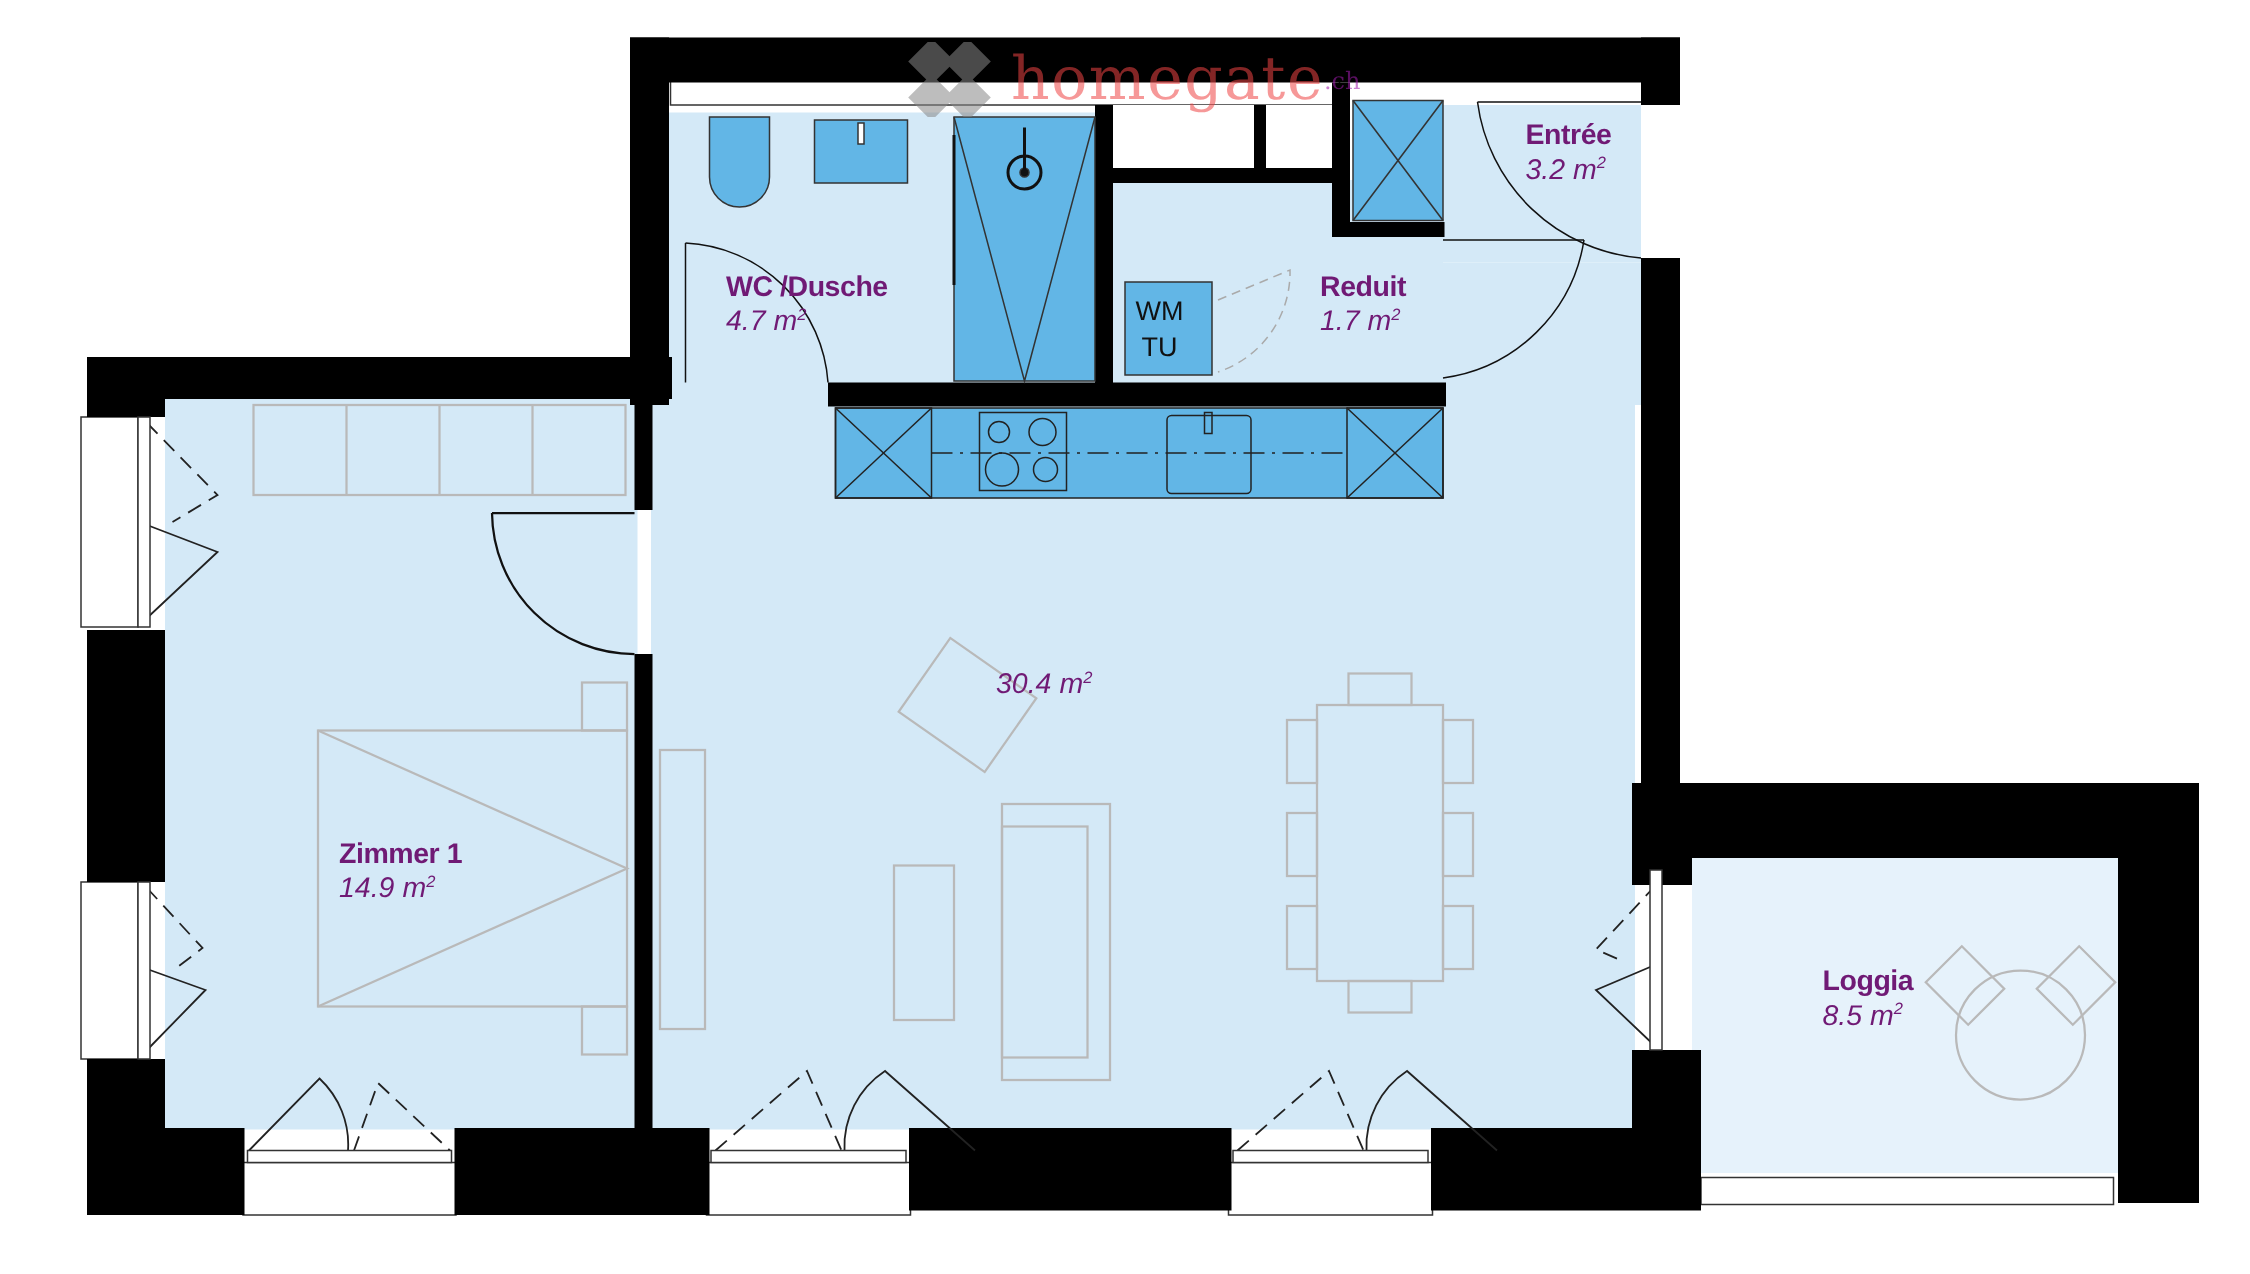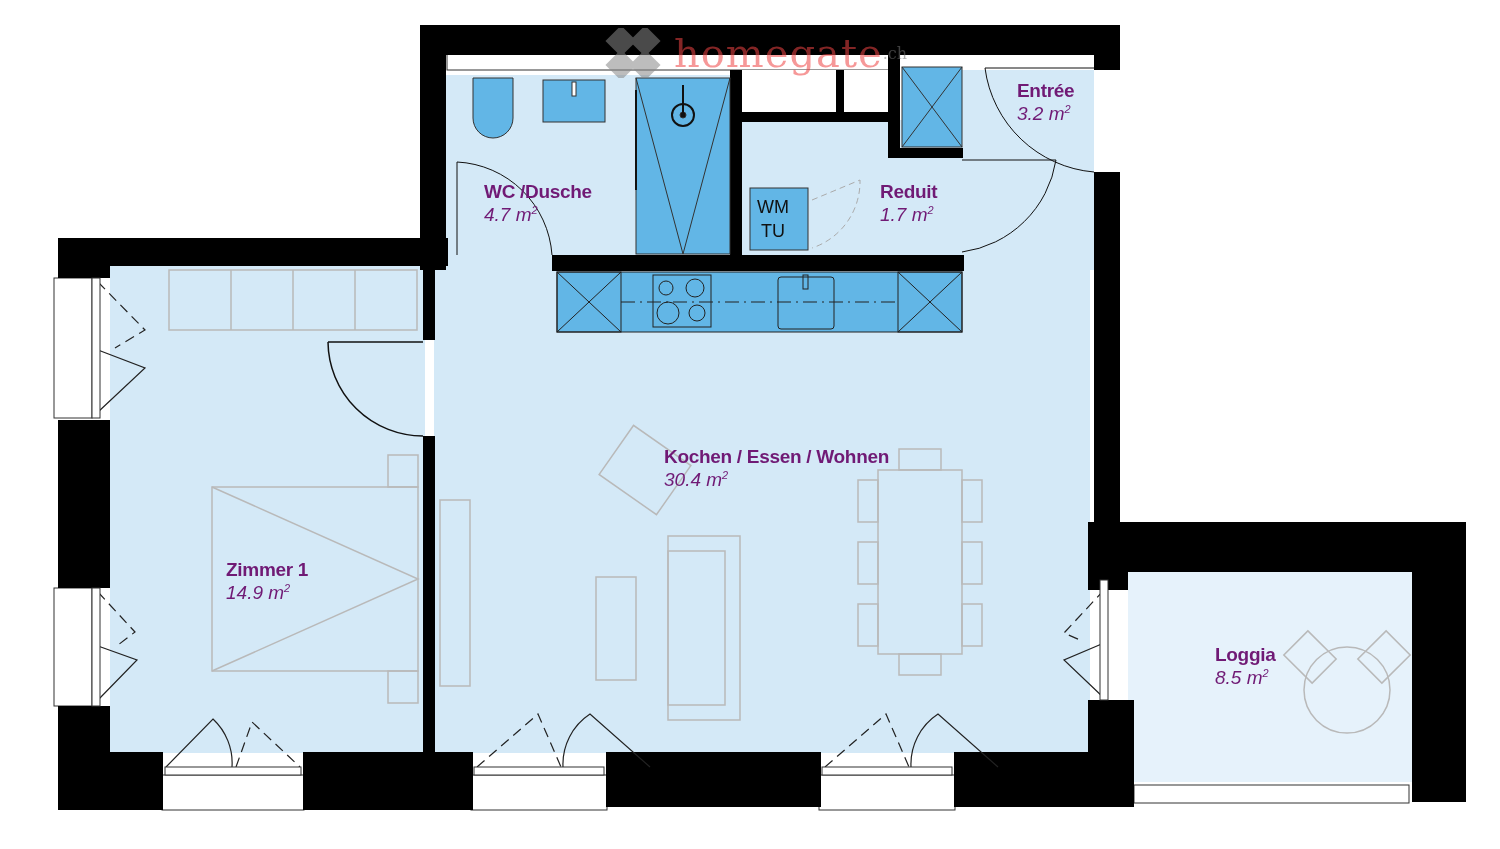--- a/index.html
+++ b/index.html
@@ -5,21 +5,21 @@
   html, body { margin: 0; padding: 0; background: #ffffff; }
   body { width: 1500px; height: 849px; overflow: hidden; position: relative; font-family: "Liberation Sans", sans-serif; }
   #plan { position: absolute; left: 0; top: 0; }
   .room-label { position: absolute; color: #701a75; font-family: "Liberation Sans", sans-serif; line-height: 1.2; }
   .room-name { font-weight: bold; font-size: 19px; display: block; letter-spacing: -0.3px; }
   .room-area { font-size: 19px; display: block; font-style: italic; }
   .room-area sup { font-size: 11px; }
   .appliance { position: absolute; font-size: 18px; color: #111; text-align: center; line-height: 24px; font-family: "Liberation Sans", sans-serif; }
   .watermark { position: absolute; left: 598px; top: 28px; display: flex; align-items: center; opacity: 0.55; }
   .wm-text { font-family: "DejaVu Serif", serif; font-size: 40px; color: #ef4444; letter-spacing: 1px; margin-left: 6px; }
-  .wm-ch { font-family: "DejaVu Serif", serif; font-size: 16px; color: #737373; vertical-align: super; }
+  .wm-ch { font-family: "DejaVu Serif", serif; font-size: 16px; color: #a21caf; vertical-align: super; }
 </style>
 </head>
 <body>
 
 <svg id="plan" width="1500" height="849" viewBox="0 0 1500 849" xmlns="http://www.w3.org/2000/svg">
 
   <g>
     <rect x="445" y="75" width="295" height="185" fill="#d4e9f7"></rect>
     <rect x="740" y="120" width="222" height="140" fill="#d4e9f7"></rect>
     <rect x="962" y="70" width="132" height="105" fill="#d4e9f7"></rect>
@@ -211,21 +211,20 @@
 </div>
 <div class="room-label" style="left:1017px; top:80px;">
   <span class="room-name">Entrée</span>
   <span class="room-area"><span>3.2 m</span><sup>2</sup></span>
 </div>
 <div class="room-label" style="left:226px; top:559px;">
   <span class="room-name">Zimmer 1</span>
   <span class="room-area"><span>14.9 m</span><sup>2</sup></span>
 </div>
 <div class="room-label" style="left:664px; top:446px;">
-  <span class="room-name">Kochen / Essen / Wohnen</span>
   <span class="room-area"><span>30.4 m</span><sup>2</sup></span>
 </div>
 <div class="room-label" style="left:1215px; top:644px;">
   <span class="room-name">Loggia</span>
   <span class="room-area"><span>8.5 m</span><sup>2</sup></span>
 </div>
 
 <div class="appliance" style="left:750px; top:195px; width:46px;">
   <div>WM</div>
   <div>TU</div>

